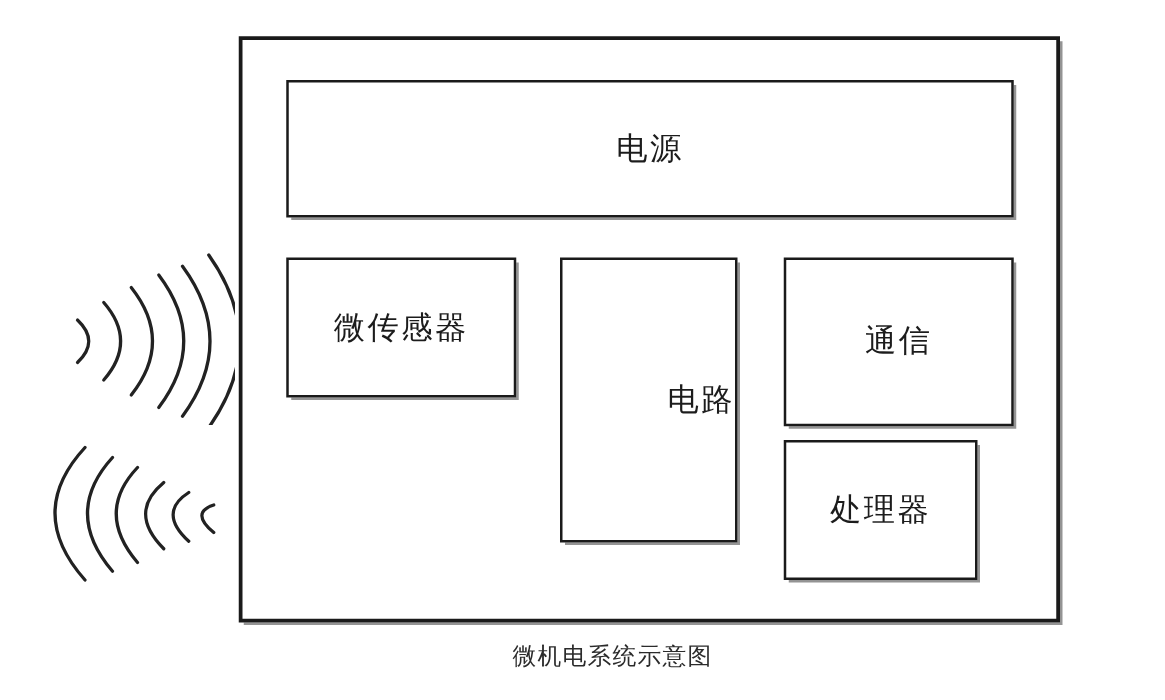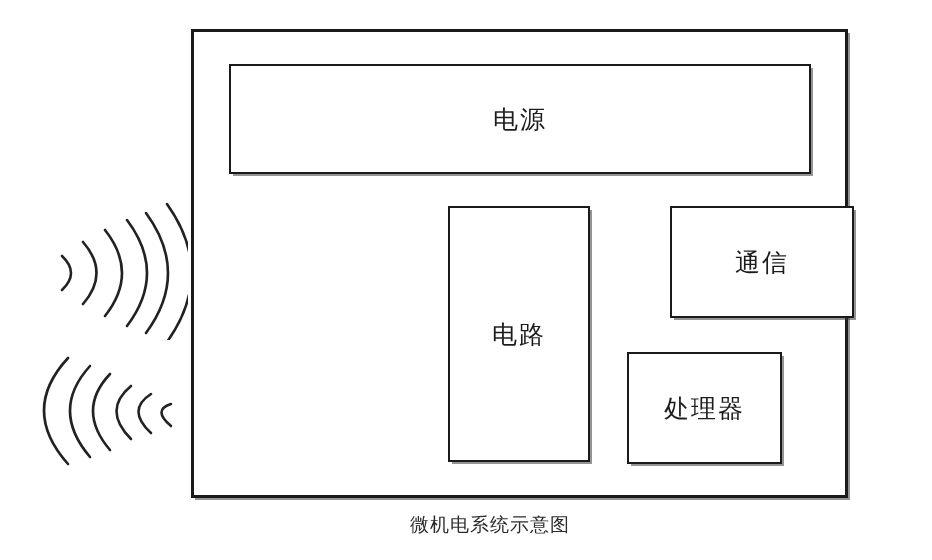--- a/index.html
+++ b/index.html
@@ -42,22 +42,22 @@
     font-size: 25px;
     color: #1c1c1c;
     letter-spacing: 2px;
     line-height: 1;
     white-space: nowrap;
     font-family: "Liberation Serif", "DejaVu Serif", serif;
   }
   .box-power   { left: 229px; top: 64px;  width: 582px; height: 110px; }
   .box-sensor  { left: 229px; top: 206px; width: 184px; height: 112px; }
   .box-actuator{ left: 229px; top: 352px; width: 184px; height: 112px; }
-  .box-circuit { left: 448px; top: 206px; width: 142px; height: 256px; }
-  .box-comm    { left: 627px; top: 206px; width: 184px; height: 112px; margin-left: 43px; }
+  .box-circuit { left: 448px; top: 206px; width: 142px; height: 228px; justify-content: flex-end; }
+  .box-comm    { left: 627px; top: 206px; width: 184px; height: 135px; }
   .box-proc    { left: 627px; top: 352px; width: 155px; height: 112px; }
 
   
   .wave {
     position: absolute;
   }
   .wave-upper { left: 48px; top: 190px; }
   .wave-lower { left: 38px; top: 336px; }
 
   
@@ -78,20 +78,23 @@
 <body>
 
 <div id="canvas">
 
   <div class="box outer-frame shadowed"></div>
 
   <div class="box box-power shadowed">
     <span class="box-label">电源</span>
   </div>
 
+  <div class="box box-sensor shadowed">
+    <span class="box-label">微传感器</span>
+  </div>
 
 
   <div class="box box-circuit shadowed">
     <span class="box-label">电路</span>
   </div>
 
   <div class="box box-comm shadowed">
     <span class="box-label">通信</span>
   </div>
 

